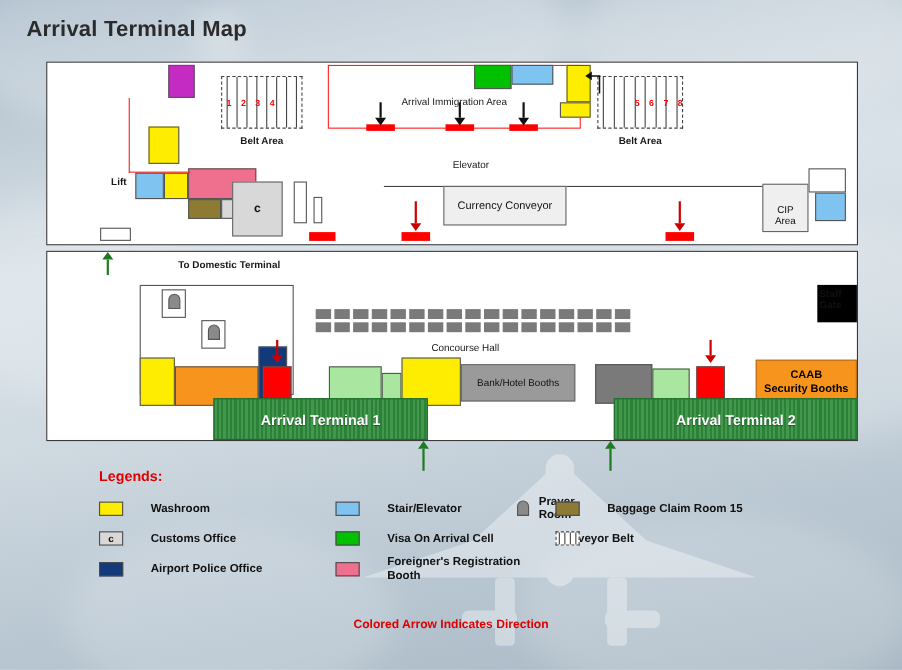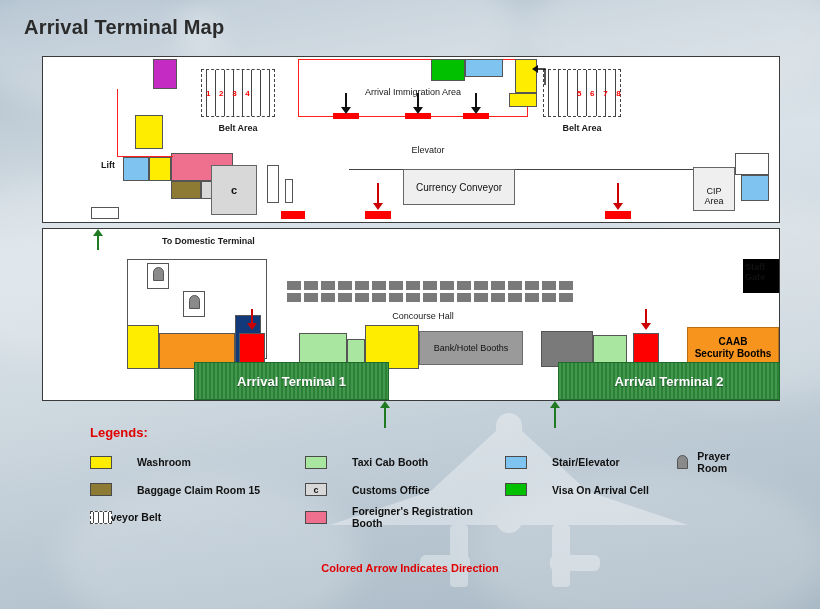--- a/index.html
+++ b/index.html
@@ -381,24 +381,20 @@
 
 <div class="legends">
   <div class="legend-title">Legends:</div>
   <div class="legend-grid">
 
     <div class="legend-item">
       <span class="swatch c-yellow"></span>
       <span class="legend-label">Washroom</span>
     </div>
     <div class="legend-item">
-      <span class="swatch c-ltgreen"></span>
-      <span class="legend-label">Taxi Cab Booth</span>
-    </div>
-    <div class="legend-item">
       <span class="swatch c-skyblue"></span>
       <span class="legend-label">Stair/Elevator</span>
       <span style="width:58px;"></span>
       <span style="display:flex; align-items:center; gap:9px;">
         <span>
             <span class="prayer-dome" style="display:block;"></span>
           </span>
         <span class="legend-label">Prayer Room</span>
       </span>
     </div>
@@ -420,19 +416,23 @@
       <span class="swatch conveyor">
           <span></span>
           <span></span>
           <span></span>
           <span></span>
         </span>
       <span class="legend-label">Conveyor Belt</span>
     </div>
 
     <div class="legend-item">
+      <span class="swatch c-navy"></span>
+      <span class="legend-label">Airport Police Office</span>
+    </div>
+    <div class="legend-item">
       <span class="swatch c-pink"></span>
       <span class="legend-label">Foreigner's Registration Booth</span>
     </div>
   </div>
 </div>
 
 <div class="footnote">Colored Arrow Indicates Direction</div>
 
 </body></html>

